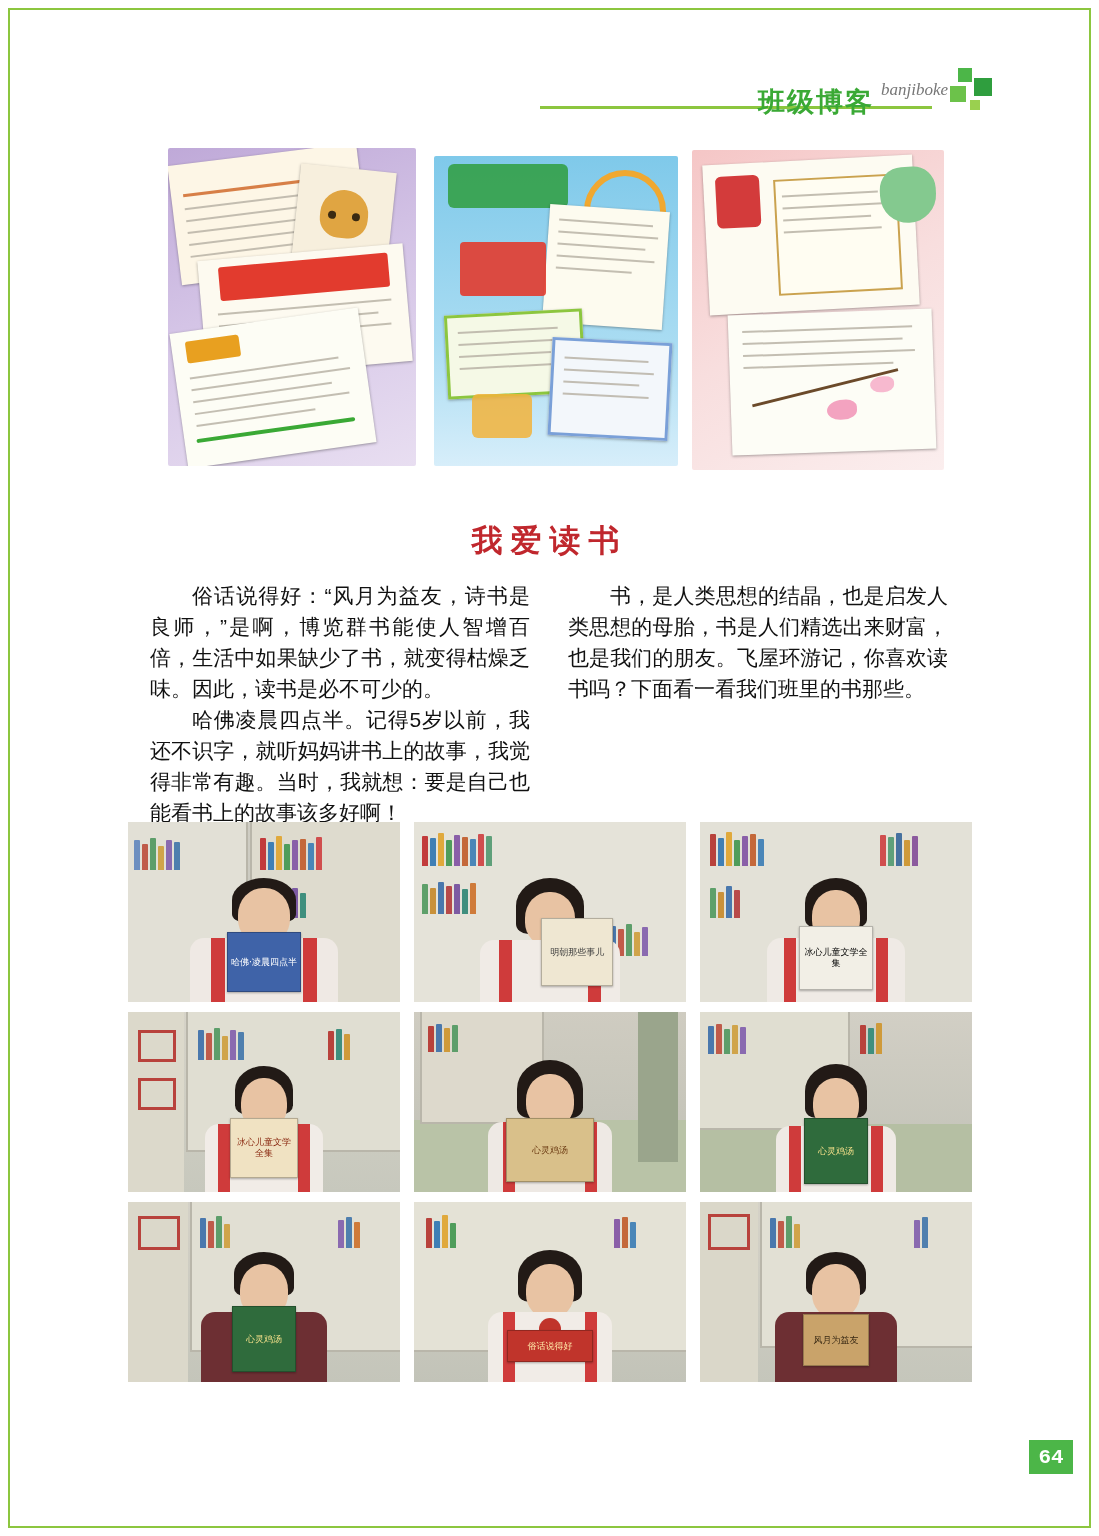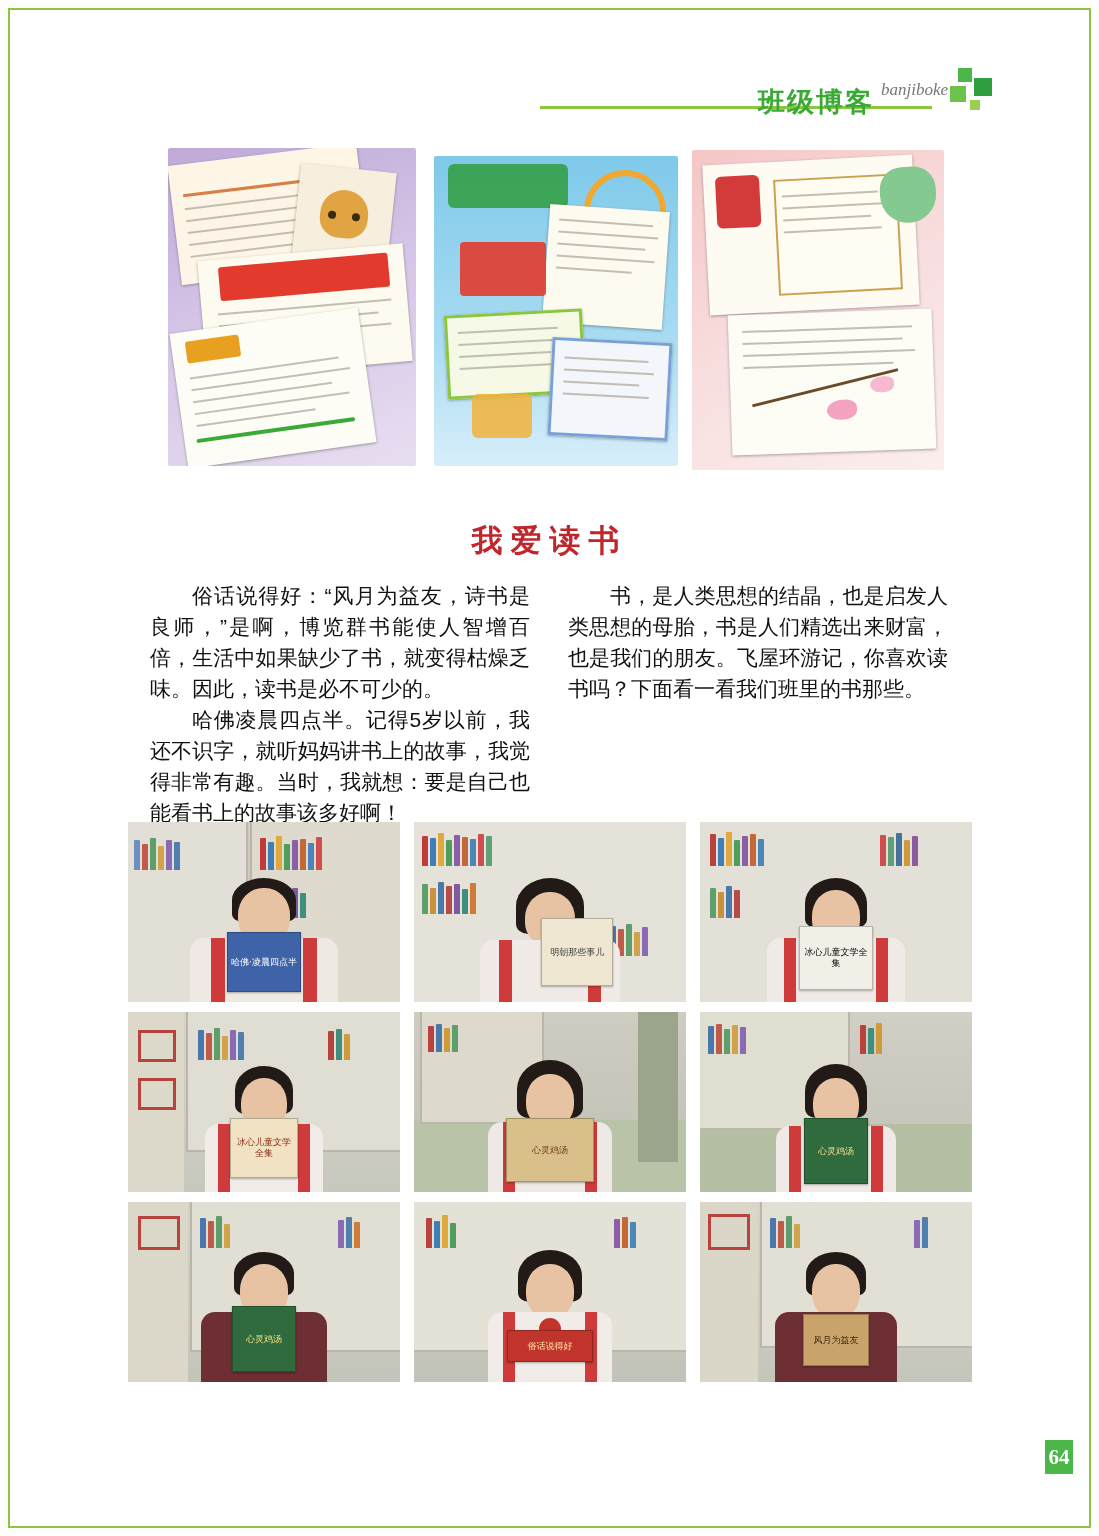--- a/index.html
+++ b/index.html
@@ -244,25 +244,25 @@
     line-height: 11px;
     text-align: center;
     padding: 2px;
   }
 
   
   .pagenum {
     position: absolute;
     right: 26px;
     bottom: 62px;
-    width: 28px;
+    width: 44px;
     height: 34px;
     background: #4cb648;
     color: #ffffff;
-    font-family: Liberation Serif, serif;
+    font-family: Liberation Mono, monospace;
     font-size: 21px;
     font-weight: bold;
     display: flex;
     align-items: center;
     justify-content: center;
   }
 </style>
 </head>
 <body>
 

